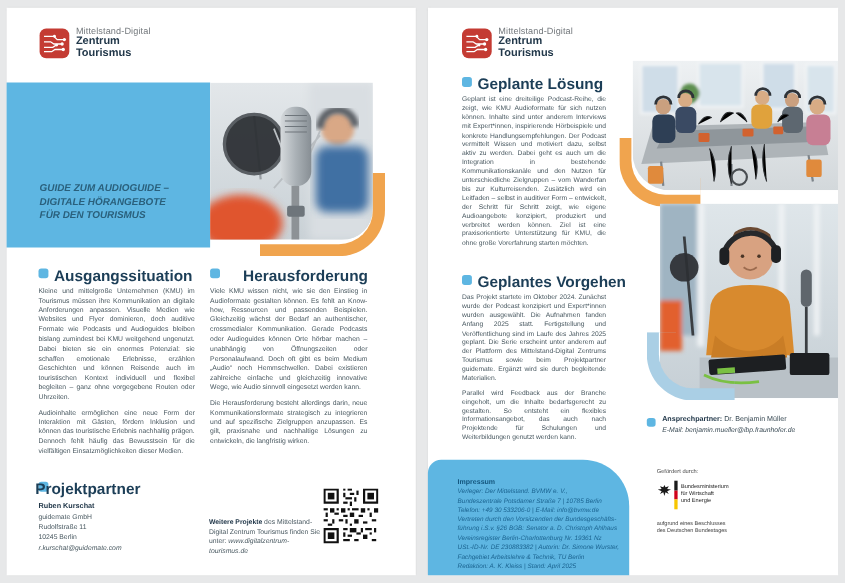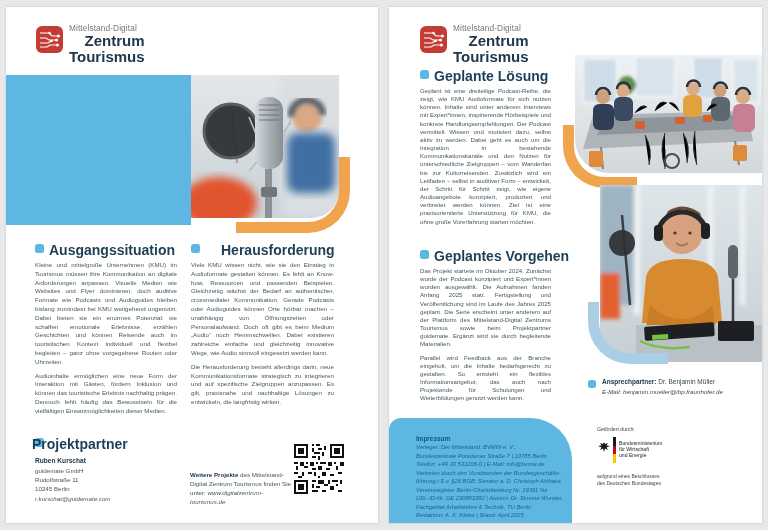--- a/index.html
+++ b/index.html
@@ -5,21 +5,21 @@
 <style>
   html,body{margin:0;padding:0;}
   body{width:768px;height:530px;background:#e7e8e9;font-family:"Liberation Sans",sans-serif;position:relative;overflow:hidden;}
   .page{position:absolute;top:7px;height:516px;background:#ffffff;box-shadow:0 0 2px rgba(0,0,0,.18);}
   #page-left{left:6px;width:372px;}
   #page-right{left:389px;width:373px;}
   .abs{position:absolute;}
   
   .logo-mark{width:27px;height:27px;background:#c43b33;border-radius:6px;}
   .logo-brand{font-size:8.3px;color:#74797d;letter-spacing:.1px;}
-  .logo-org{font-size:15px;font-weight:bold;color:#22384a;line-height:1.08;text-align:right;}
+  .logo-org{font-size:10px;font-weight:bold;color:#22384a;line-height:1.08;}
   
   .hero-block{left:0;top:68px;width:185px;height:150px;background:#5eb6e2;}
   .hero-title{left:30px;top:28px;width:142px;font-size:14.5px;font-weight:bold;font-style:italic;color:#1c2f3f;line-height:1.17;letter-spacing:.1px;}
   .hero-sub{left:30px;top:91px;width:128px;font-size:9px;font-weight:bold;font-style:italic;color:#2a607c;line-height:1.32;}
   .photo{overflow:hidden;}
   .photo svg{display:block;}
   
   .arc{box-sizing:border-box;border:0 solid #f0a44e;}
   .arc-br{border-right-width:11px;border-bottom-width:11px;border-bottom-right-radius:42px;}
   .arc-bl{border-left-width:11px;border-bottom-width:11px;border-bottom-left-radius:42px;}
@@ -77,20 +77,21 @@
       </svg>
     </div>
     <div class="abs" style="left:33px;top:0;white-space:nowrap;">
       <div class="logo-brand">Mittelstand-Digital</div>
       <div class="logo-org">Zentrum</div>
       <div class="logo-org">Tourismus</div>
     </div>
   </div>
 
   <div class="abs hero-block">
+    <div class="abs hero-sub">GUIDE ZUM AUDIOGUIDE – DIGITALE HÖRANGEBOTE FÜR DEN TOURISMUS</div>
   </div>
 
   <div class="abs photo" style="left:185px;top:68px;width:148px;height:143px;border-bottom-right-radius:28px;">
     <svg width="148" height="143" viewBox="0 0 148 143">
       <defs>
         <linearGradient id="bg1" x1="0" y1="0" x2="0" y2="1">
           <stop offset="0" stop-color="#e3e7ea"></stop>
             <stop offset="1" stop-color="#c9d1d6"></stop>
         </linearGradient>
         <linearGradient id="mic1" x1="0" y1="0" x2="1" y2="0">

